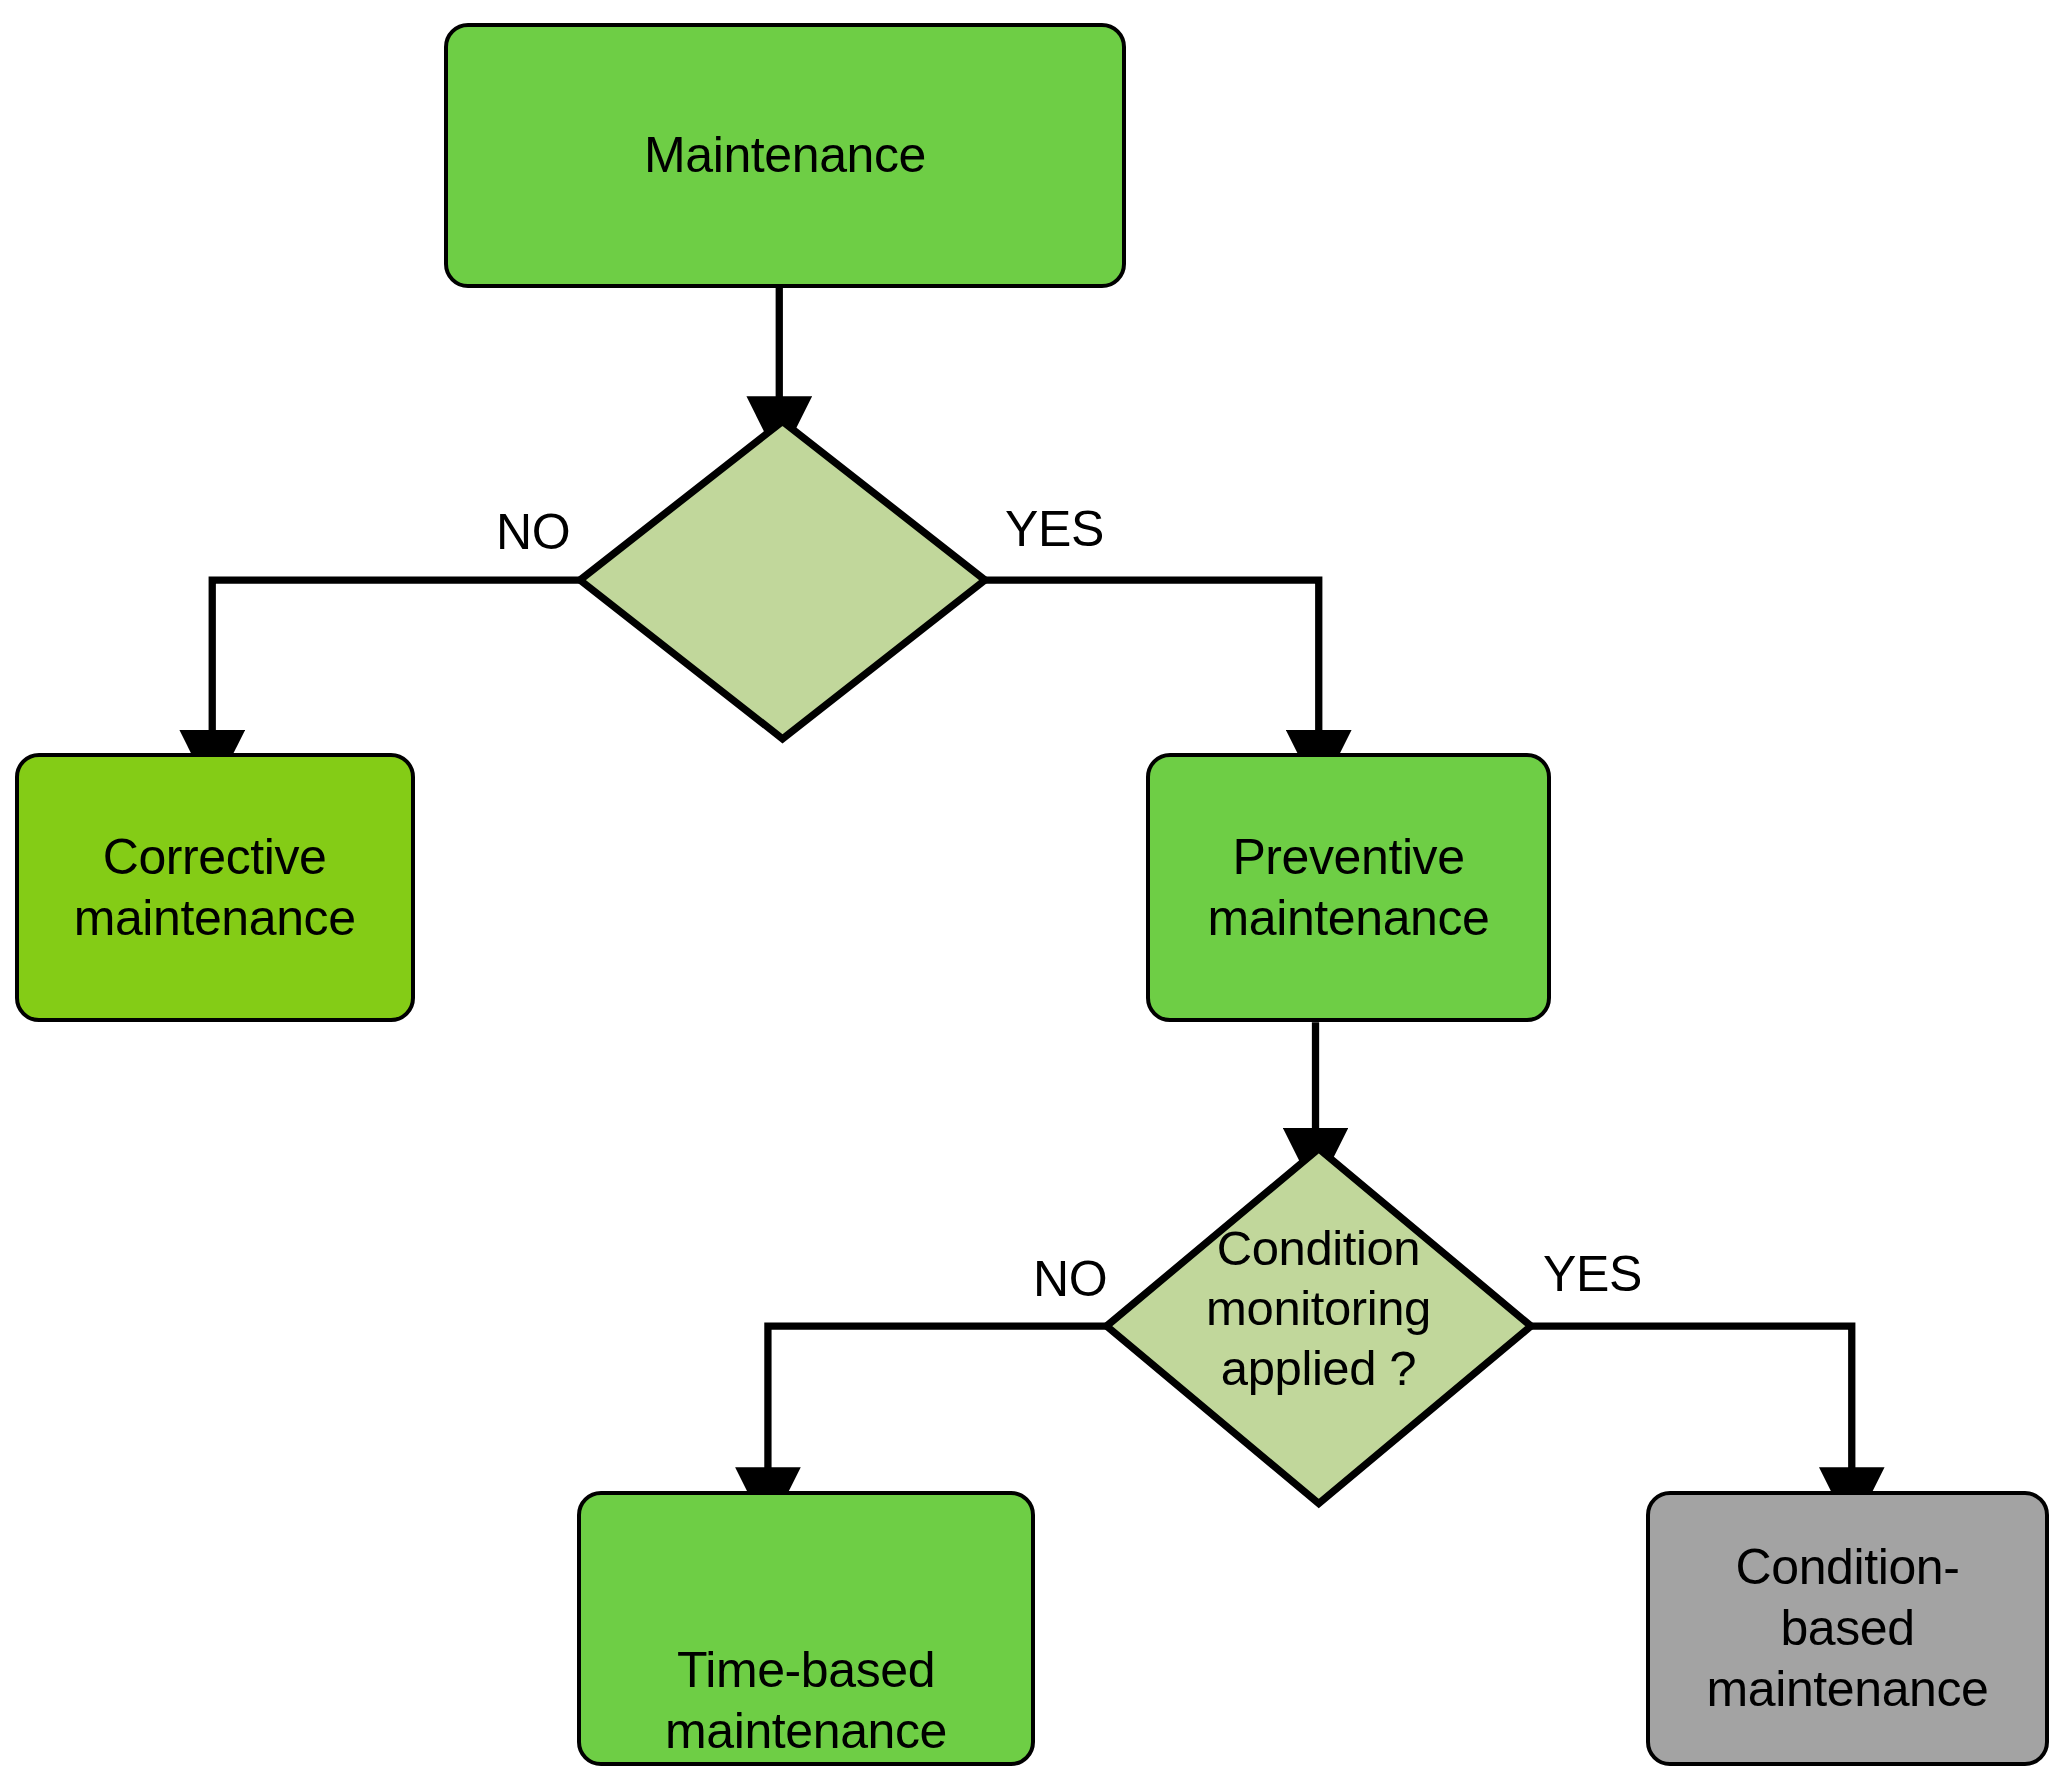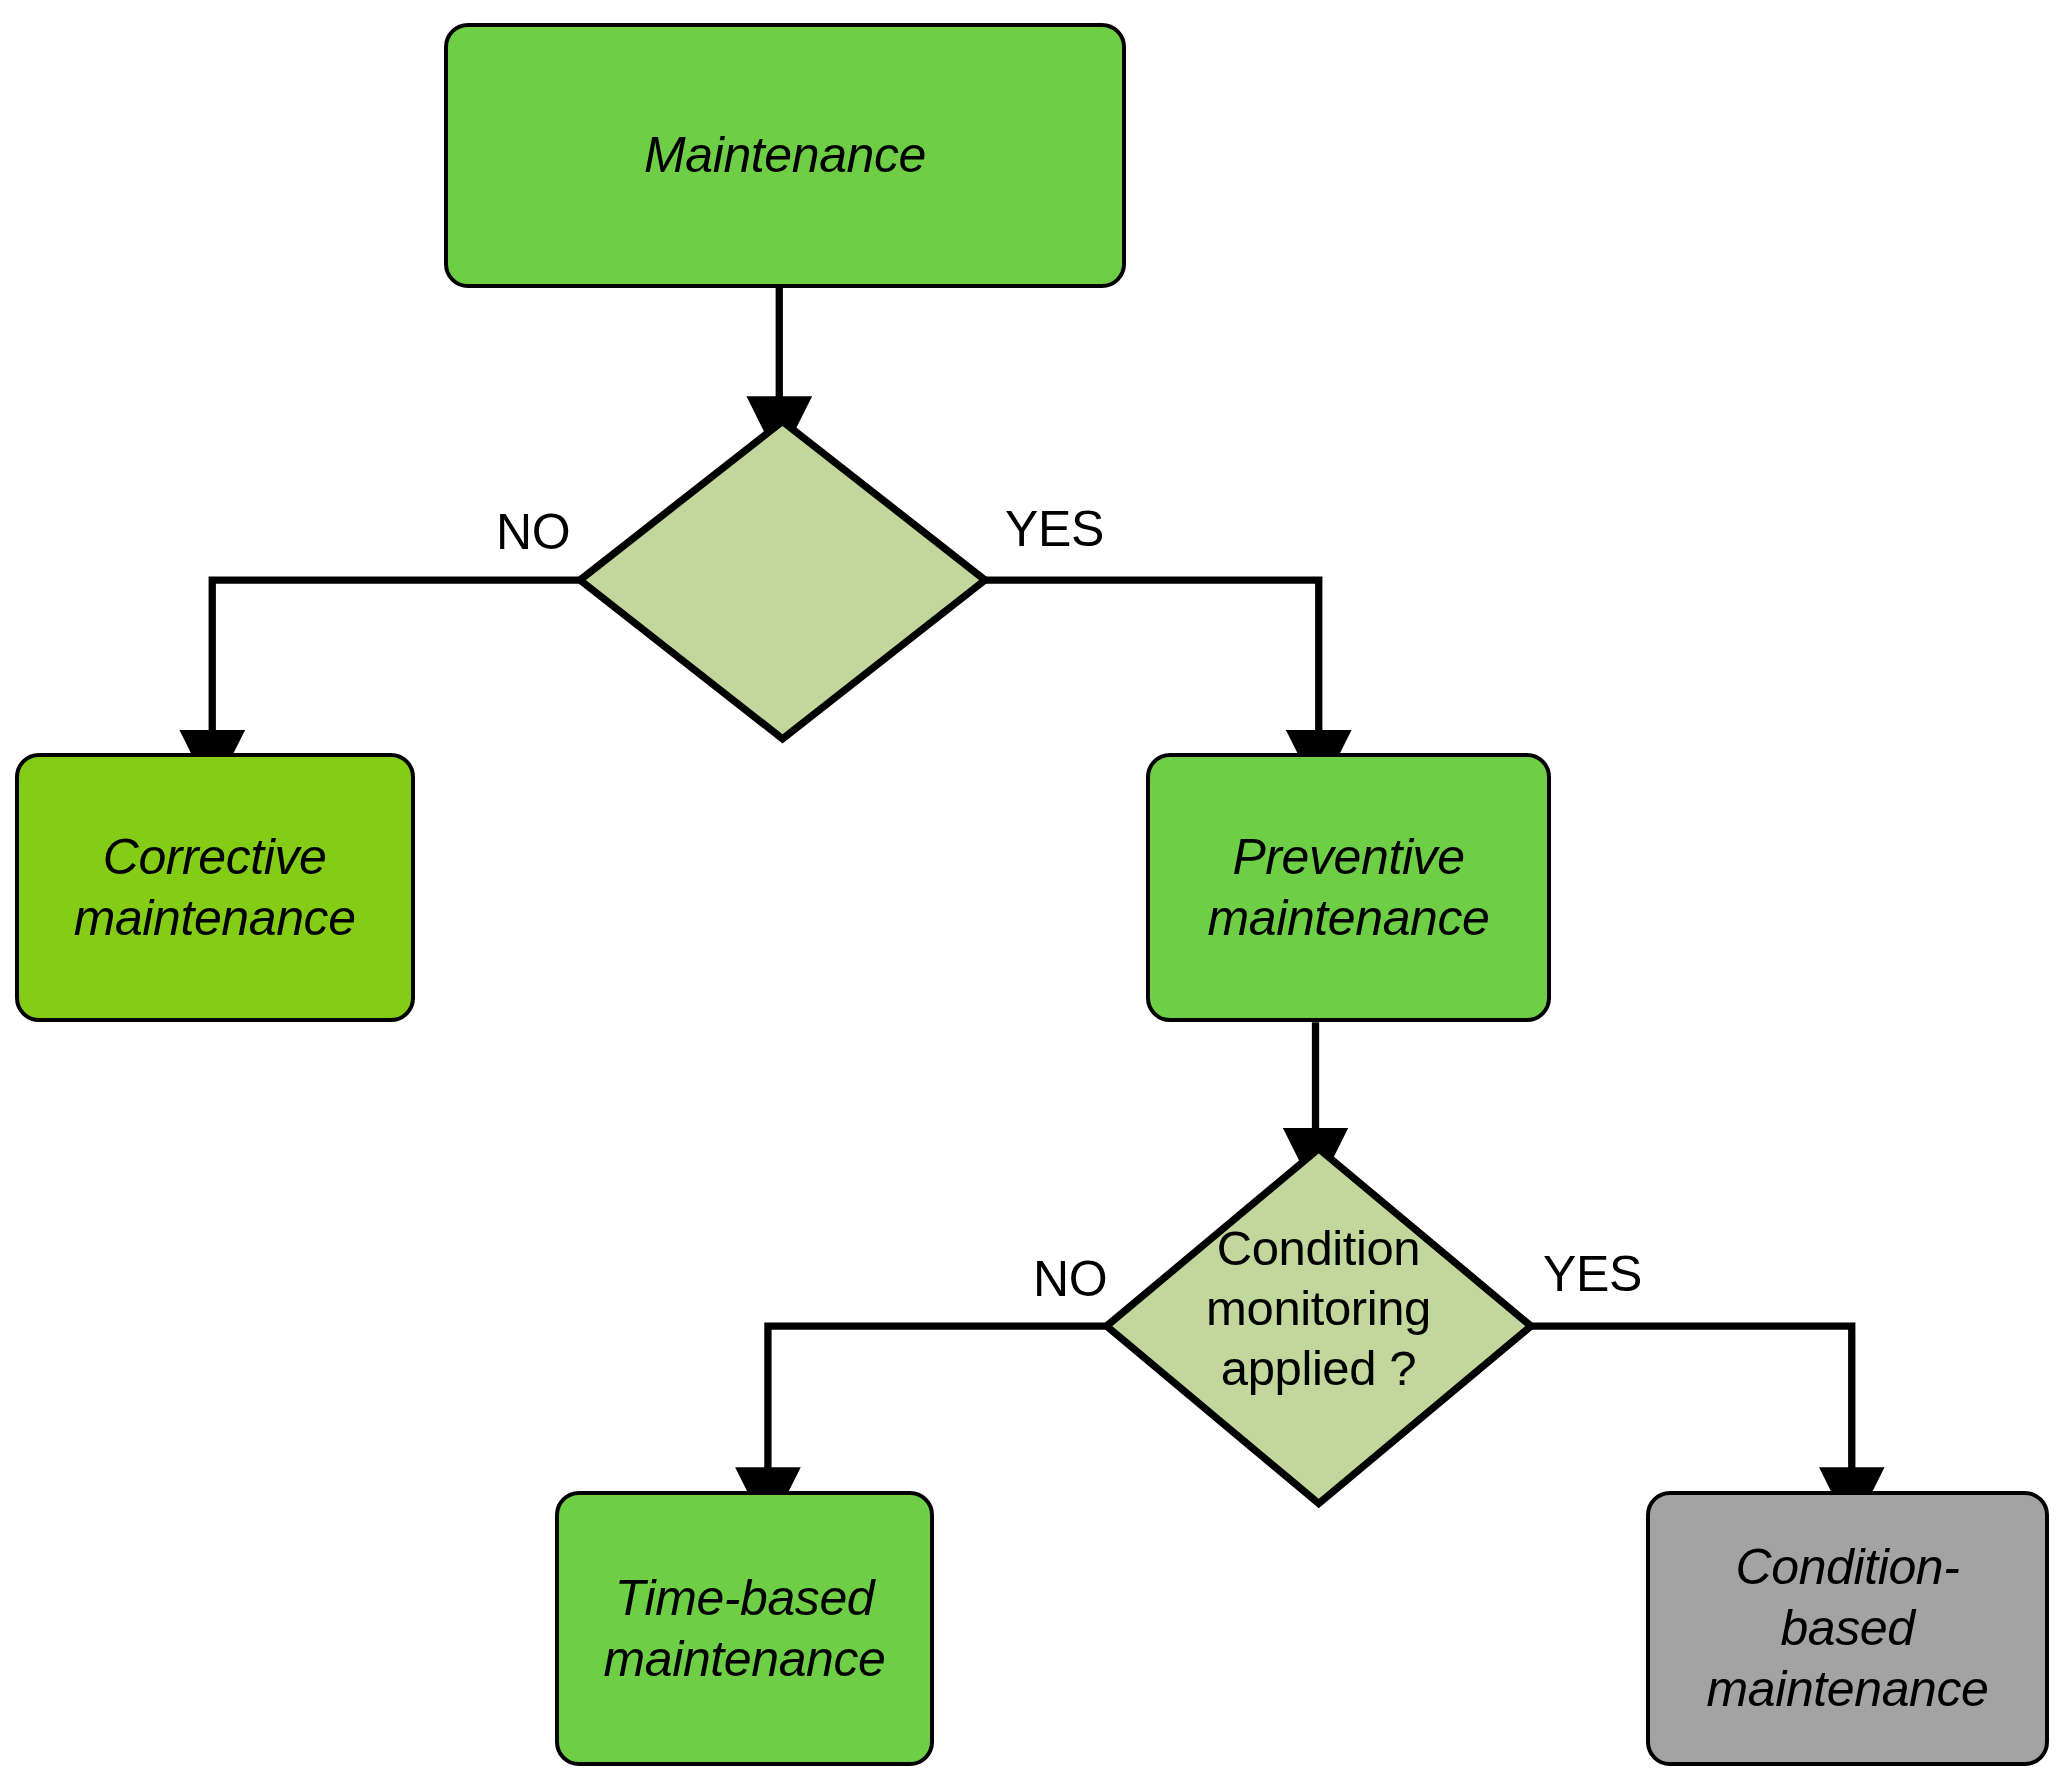--- a/index.html
+++ b/index.html
@@ -36,21 +36,20 @@
     justify-content: center;
     text-align: center;
   }
   .node-box .node-label {
     font-family: "Liberation Sans", sans-serif;
     font-size: 50px;
     line-height: 1.22;
     color: #000000;
     white-space: pre-line;
     letter-spacing: -0.4px;
-    font-style: italic;
   }
   .decision-label {
     position: absolute;
     text-align: center;
     font-family: "Liberation Sans", sans-serif;
     font-size: 49px;
     line-height: 1.22;
     color: #000000;
     white-space: pre-line;
     pointer-events: none;
@@ -63,21 +62,21 @@
     line-height: 1;
     color: #000000;
     white-space: nowrap;
     letter-spacing: -0.4px;
   }
 
   
   #box-maintenance        { left: 444px;  top: 23px;   width: 682px; height: 265px; }
   #box-corrective         { left: 14.6px;   top: 753px;  width: 400px; height: 269px; }
   #box-preventive         { left: 1114px; top: 753px;  width: 405px; height: 269px; }
-  #box-time-based         { left: 555px;  top: 1491px; width: 379px; height: 275px; }
+  #box-time-based         { left: 577px;  top: 1491px; width: 458px; height: 275px; align-items: flex-end; }
   #box-condition-based    { left: 1646px; top: 1491px; width: 403px; height: 275px; }
 
   #label-before-failure   { left: 580px;  top: 519px;  width: 405px; }
   #label-condition-mon    { left: 1108px; top: 1219px; width: 421px; }
 
   #edge-label-no-1        { left: 496px;  top: 507px;  }
   #edge-label-yes-1       { left: 1005px; top: 504px;  }
   #edge-label-no-2        { left: 1033px; top: 1254px; }
   #edge-label-yes-2       { left: 1543px; top: 1249px; }
 </style>

